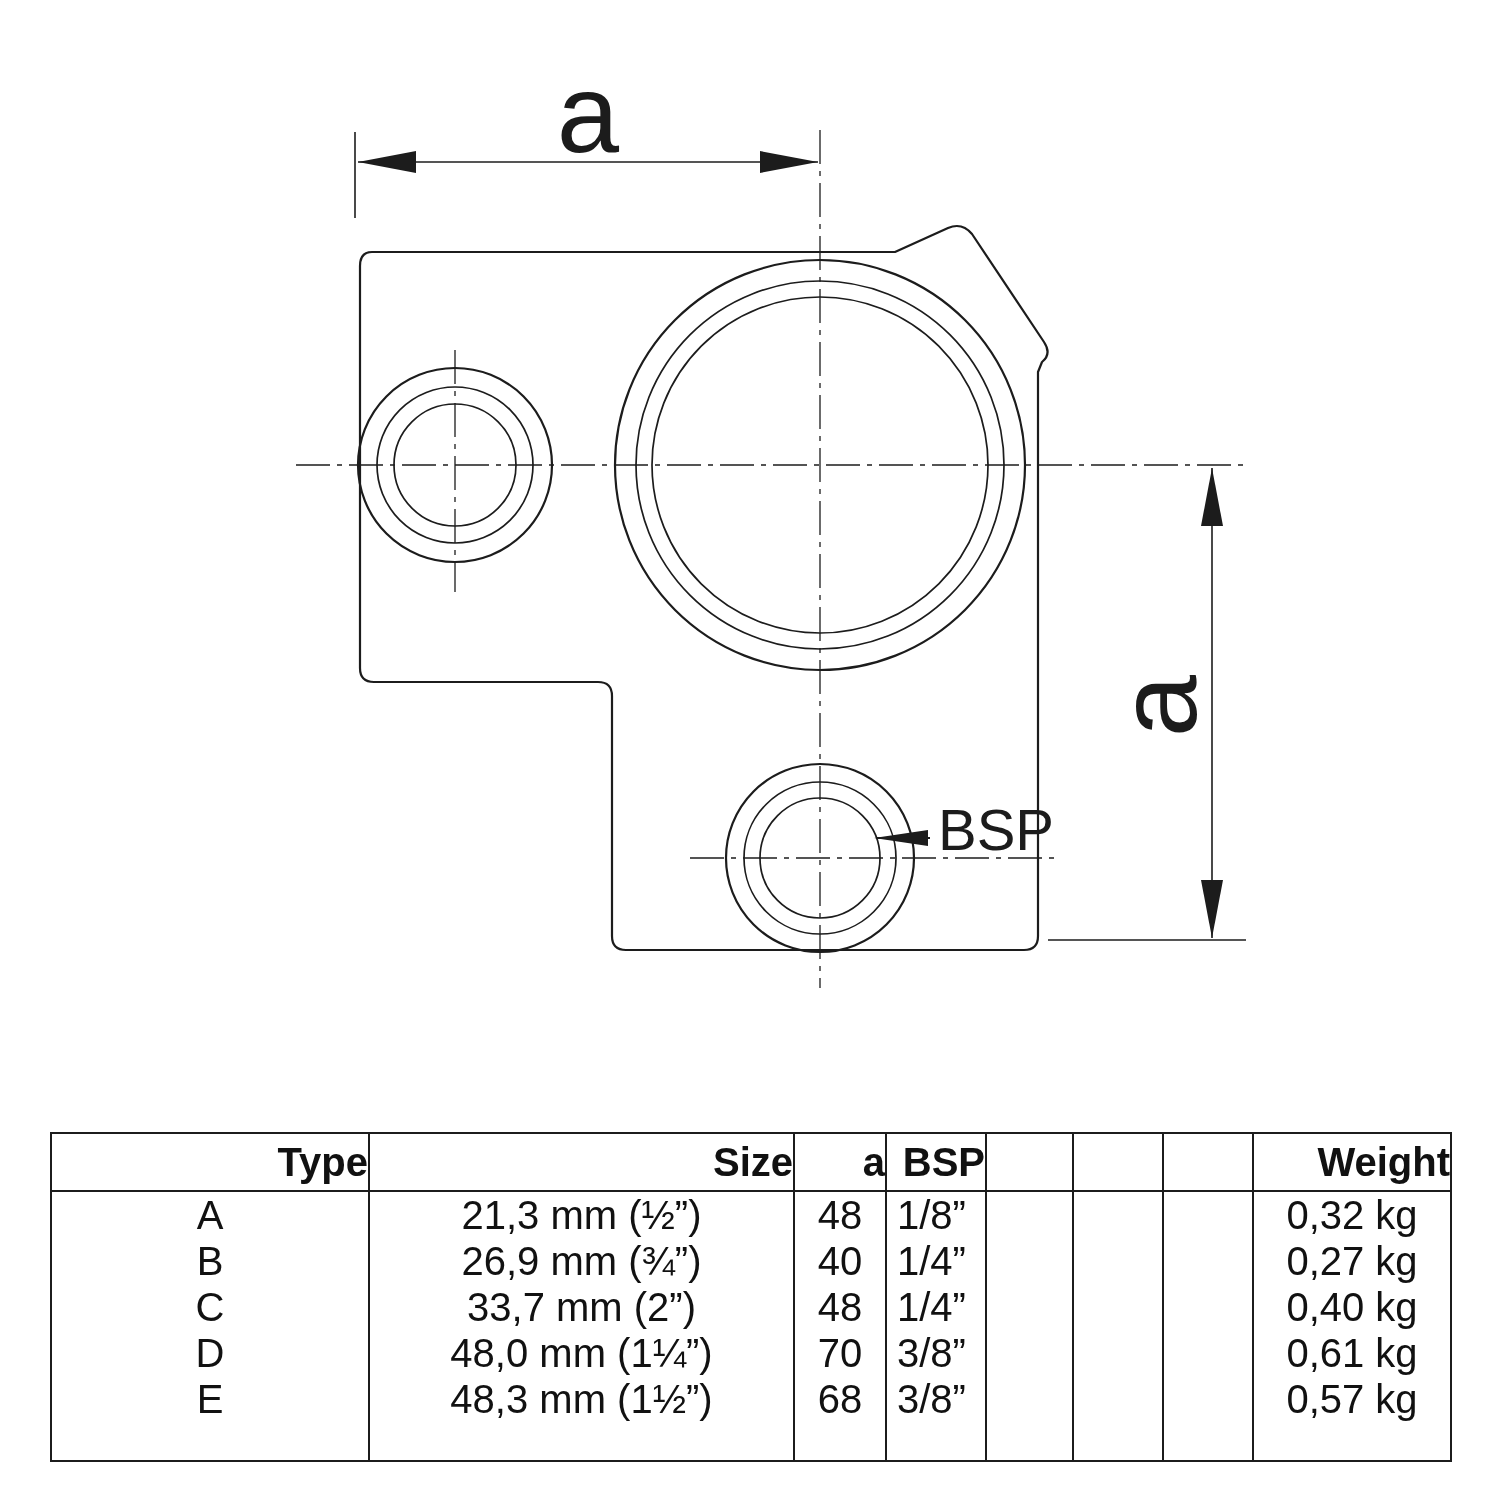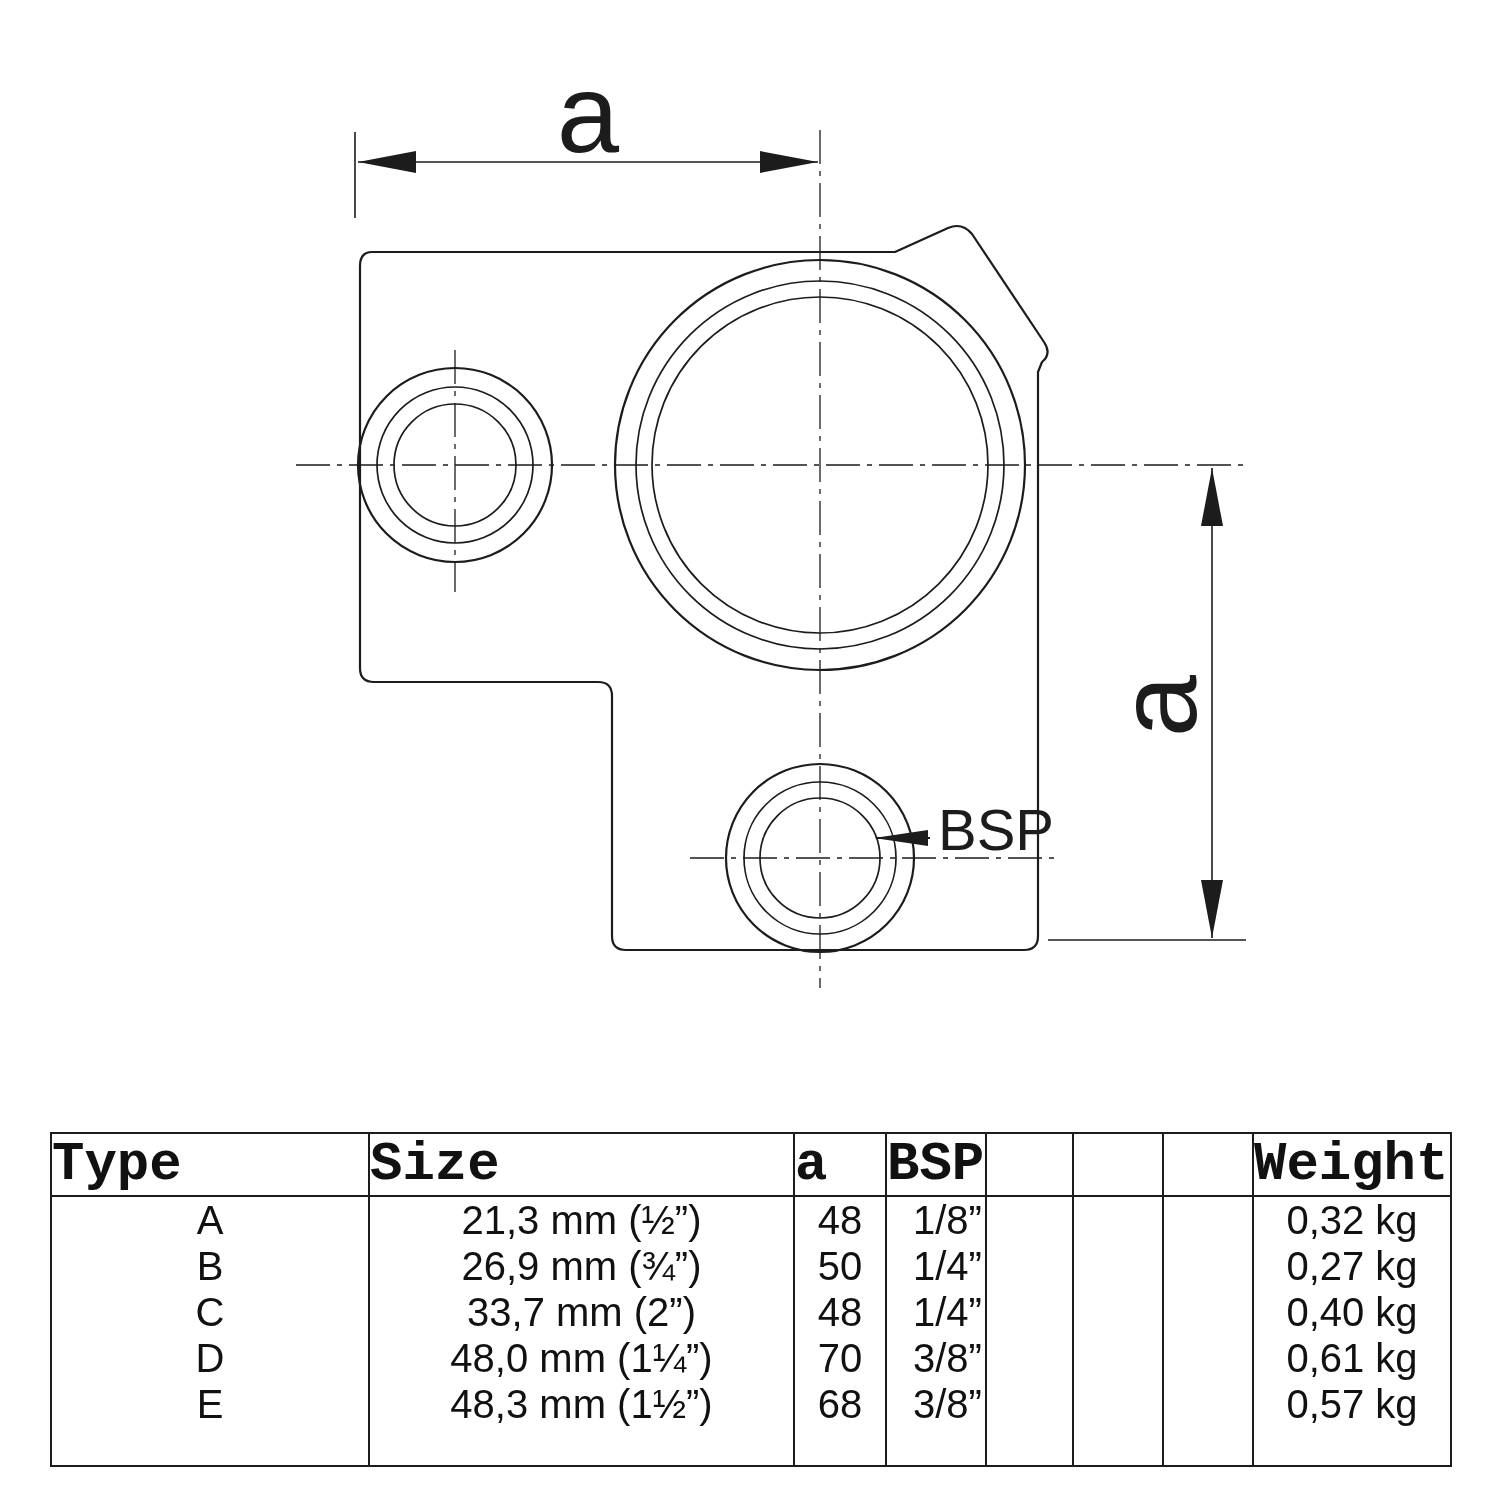--- a/index.html
+++ b/index.html
@@ -37,36 +37,35 @@
     border-left: 2px solid #1c1c1c;
     border-right: 2px solid #1c1c1c;
     padding: 0;
     white-space: nowrap;
     overflow: hidden;
     color: #111111;
   }
   table.size-table thead th {
     border-bottom: 2px solid #1c1c1c;
     height: 56px;
-    font-size: 54px;
+    font-size: 40px;
     font-weight: bold;
-    text-align: left;
+    text-align: right;
     vertical-align: middle;
-    font-family: Liberation Mono, monospace;
   }
   table.size-table tbody td {
     height: 46px;
     font-size: 40px;
     font-weight: normal;
     text-align: center;
     vertical-align: middle;
   }
   table.size-table tbody td.col-bsp {
     text-align: left;
-    padding-left: 26px;
+    padding-left: 10px;
   }
   table.size-table tr.spacer td {
     height: 38px;
   }
   
   col.c-type   { width: 318px; }
   col.c-size   { width: 425px; }
   col.c-a      { width: 92px; }
   col.c-bsp    { width: 100px; }
   col.c-e1     { width: 87px; }
@@ -164,21 +163,21 @@
         <td>48</td>
         <td class="col-bsp">1/8”</td>
         <td></td>
         <td></td>
         <td></td>
         <td>0,32 kg</td>
       </tr>
       <tr>
         <td>B</td>
         <td>26,9 mm (¾”)</td>
-        <td>50</td>
+        <td>40</td>
         <td class="col-bsp">1/4”</td>
         <td></td>
         <td></td>
         <td></td>
         <td>0,27 kg</td>
       </tr>
       <tr>
         <td>C</td>
         <td>33,7 mm (2”)</td>
         <td>48</td>

